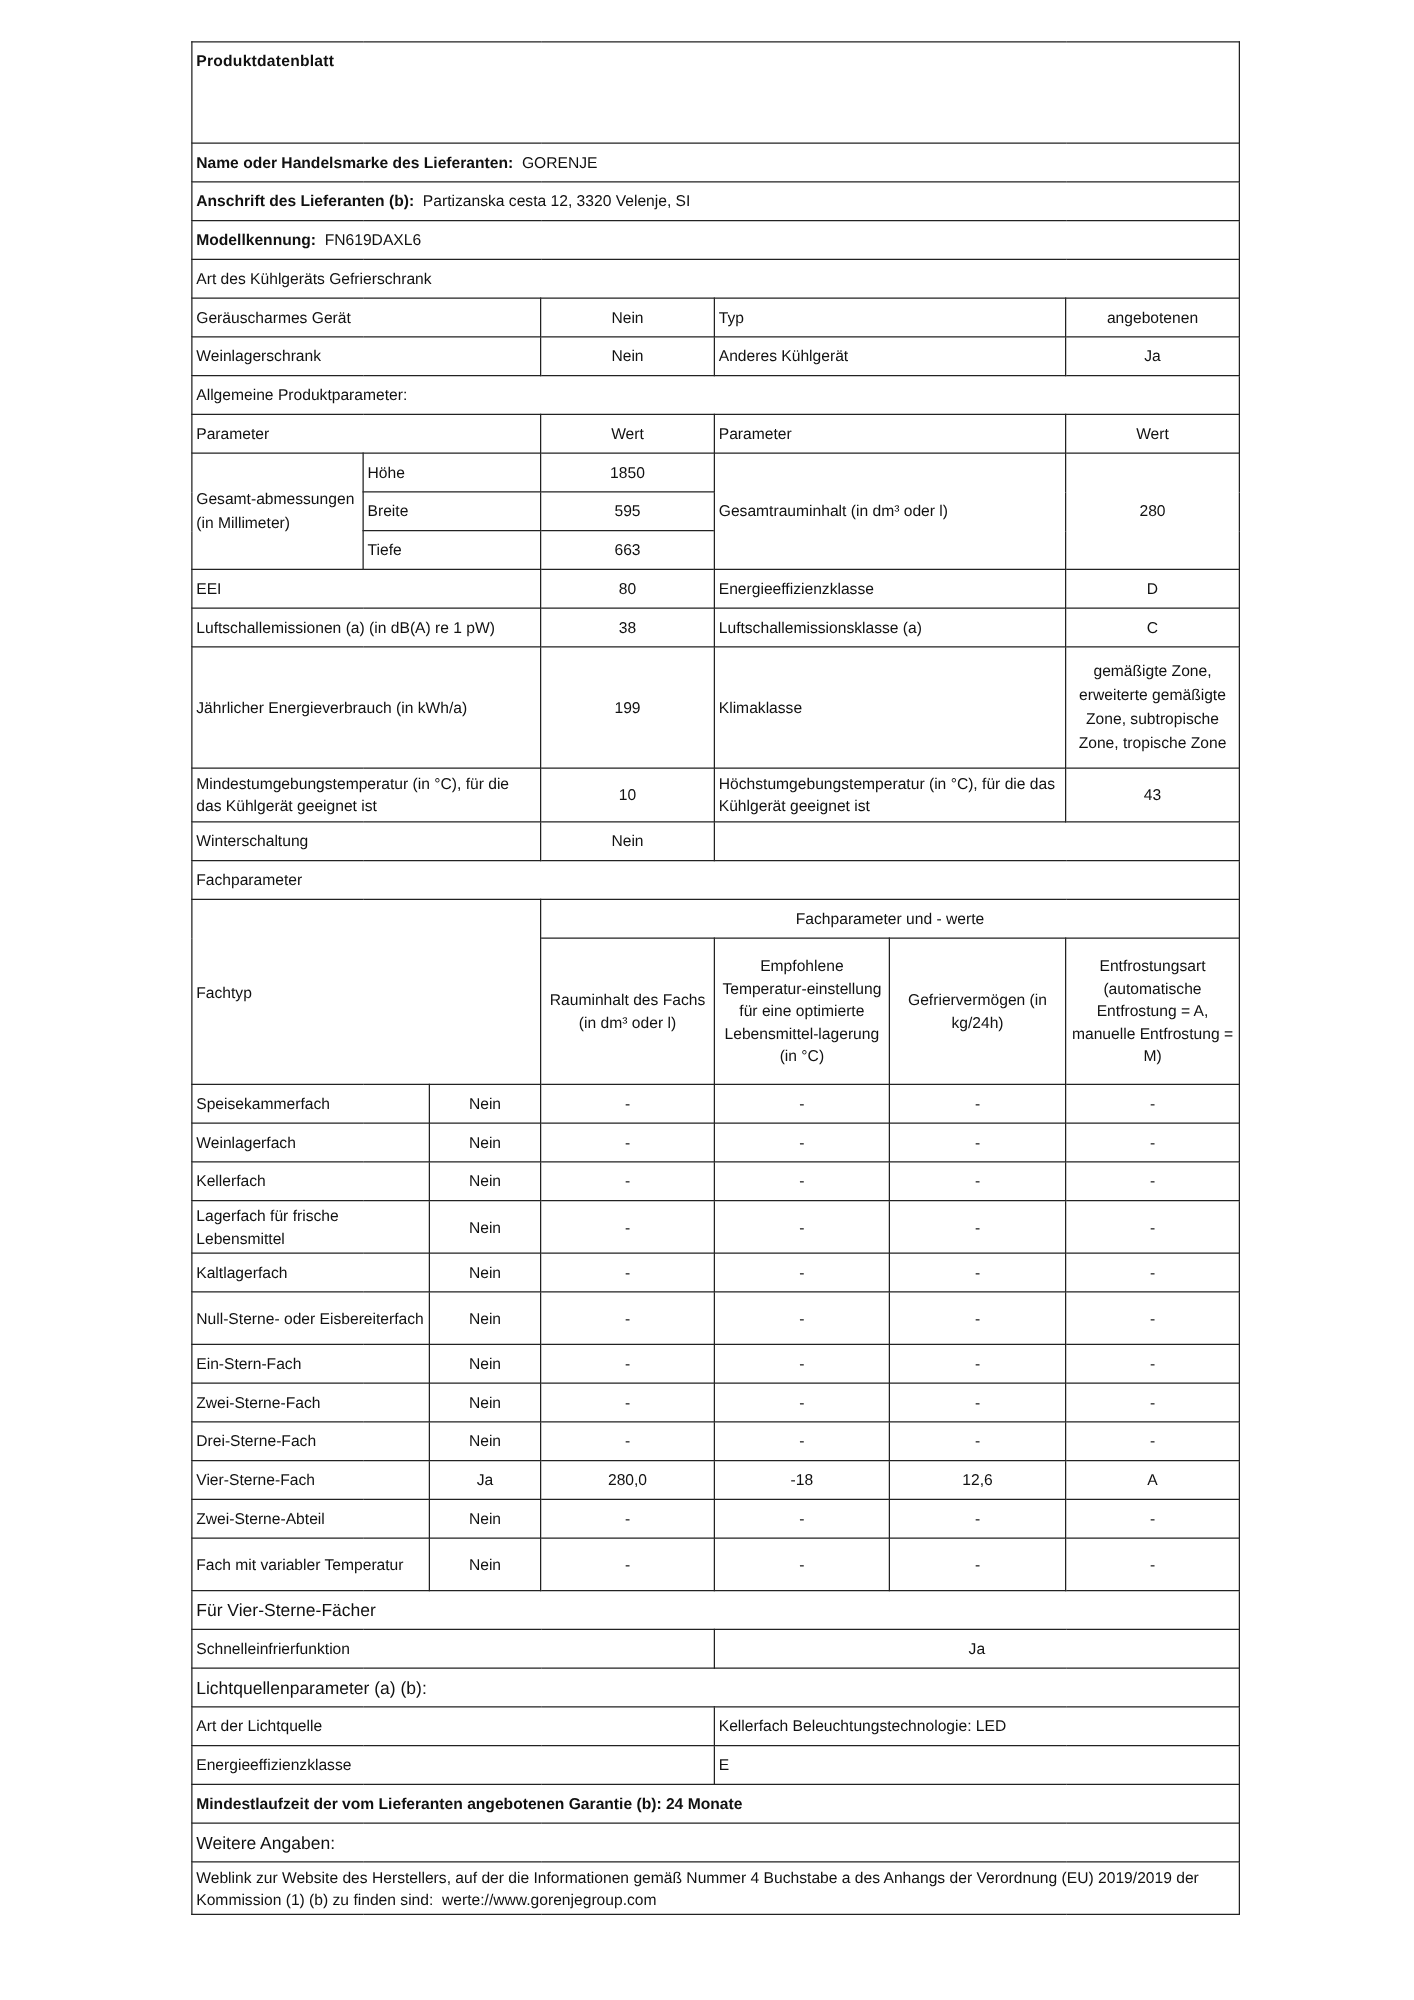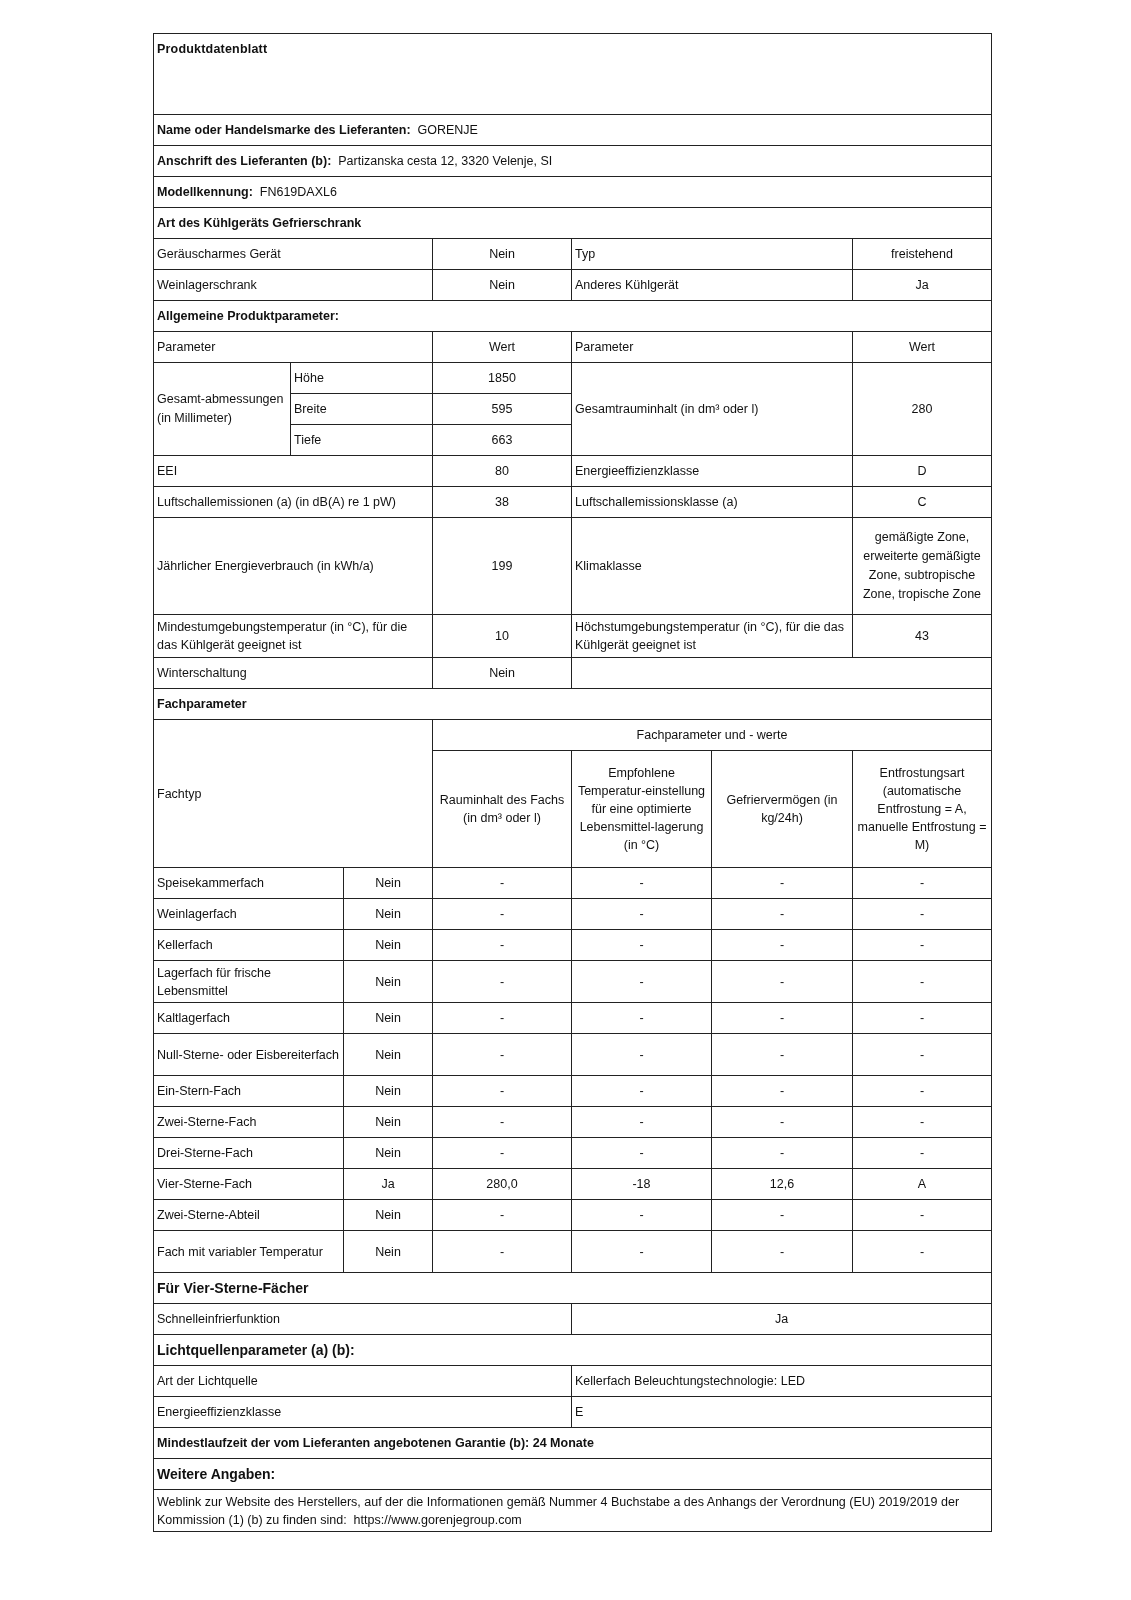--- a/index.html
+++ b/index.html
@@ -3,22 +3,22 @@
 <meta charset="utf-8">
 <style>
   html, body { margin: 0; padding: 0; background: #ffffff; }
   body { width: 1131px; height: 1600px; position: relative; font-family: "Liberation Sans Narrow", "Liberation Sans", sans-serif; color: #111; }
   .sheet { position: absolute; left: 153px; top: 33px; width: 838px; }
   table.grid { border-collapse: collapse; width: 838px; table-layout: fixed; }
   table.grid td { border: 1.5px solid #222; font-size: 12.5px; line-height: 18px; padding: 0 3px; vertical-align: middle; overflow: hidden; }
   .c { text-align: center; }
   .b { font-weight: bold; }
   .title { font-size: 27px; font-weight: bold; height: 74px; vertical-align: top !important; padding-top: 6px !important; letter-spacing: 0.2px; }
-  .sec { font-weight: bold; }
-  .sec-lg { font-weight: bold; font-size: 14px !important; }
+  .sec { font-weight: normal; }
+  .sec-lg { font-weight: normal; font-size: 14px !important; }
   .h30 { height: 30px; }
   .h42 { height: 42px; margin-top: 13px; }
   .h96 { height: 96px; }
   .h116 { height: 116px; }
   .h41 { height: 41px; }
   .inline-val { font-weight: normal; margin-top: 16px; }
 </style>
 </head>
 <body>
 
@@ -48,21 +48,21 @@
     <td colspan="7" class="h30 b"><span>Modellkennung:</span>&nbsp; <span class="inline-val">FN619DAXL6</span></td>
   </tr>
   <tr>
     <td colspan="7" class="h30 sec">Art des Kühlgeräts Gefrierschrank</td>
   </tr>
 
   <tr>
     <td colspan="3" class="h30">Geräuscharmes Gerät</td>
     <td class="c">Nein</td>
     <td colspan="2">Typ</td>
-    <td class="c">freistehend</td>
+    <td class="c">angebotenen</td>
   </tr>
   <tr>
     <td colspan="3" class="h30">Weinlagerschrank</td>
     <td class="c">Nein</td>
     <td colspan="2">Anderes Kühlgerät</td>
     <td class="c">Ja</td>
   </tr>
 
   <tr>
     <td colspan="7" class="h30 sec">Allgemeine Produktparameter:</td>
@@ -251,17 +251,17 @@
     <td colspan="3">E</td>
   </tr>
 
   <tr>
     <td colspan="7" class="h30 b">Mindestlaufzeit der vom Lieferanten angebotenen Garantie (b):  24 Monate</td>
   </tr>
   <tr>
     <td colspan="7" class="h30 sec-lg">Weitere Angaben:</td>
   </tr>
   <tr>
-    <td colspan="7" class="h41"><span>Weblink zur Website des Herstellers, auf der die Informationen gemäß Nummer 4 Buchstabe a des Anhangs der Verordnung (EU) 2019/2019 der Kommission (1) (b) zu finden sind:</span>&nbsp; <span>https://www.gorenjegroup.com</span></td>
+    <td colspan="7" class="h41"><span>Weblink zur Website des Herstellers, auf der die Informationen gemäß Nummer 4 Buchstabe a des Anhangs der Verordnung (EU) 2019/2019 der Kommission (1) (b) zu finden sind:</span>&nbsp; <span>werte://www.gorenjegroup.com</span></td>
   </tr>
 </tbody>
     </table>
 </div>
 
 </body></html>

